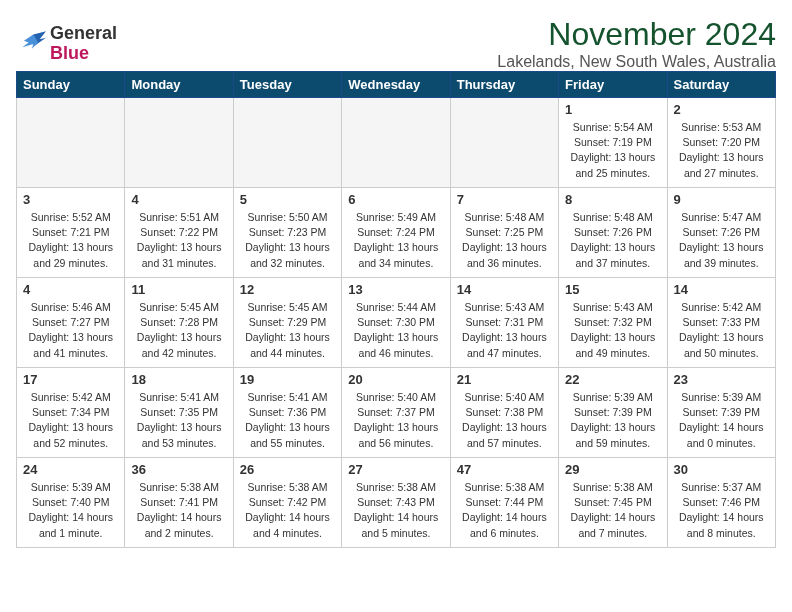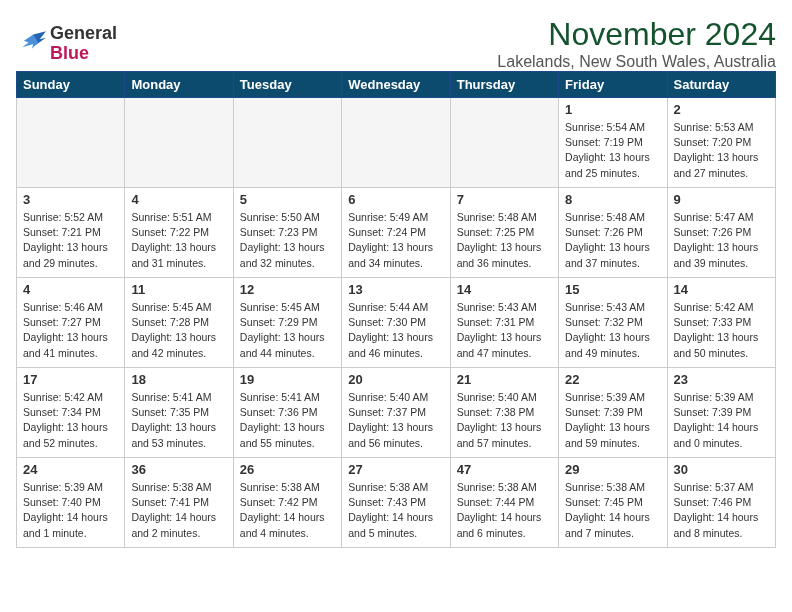--- a/index.html
+++ b/index.html
@@ -72,20 +72,21 @@
     .day-num {
       font-size: 13px;
       font-weight: bold;
       margin-bottom: 3px;
       display: block;
     }
     .day-info {
       font-size: 10.5px;
       line-height: 1.45;
       color: #333;
+      text-align: center;
     }
     tr:nth-child(odd) td:not(.empty) {
       background: #fff;
     }
   </style>
 </head>
 <body>
 
 <div class="header">
   <div class="logo">

